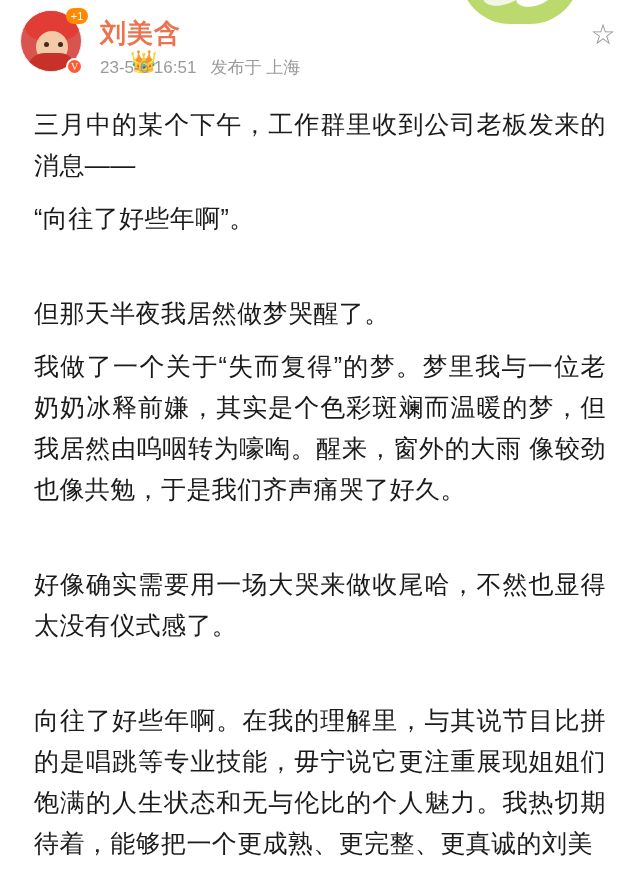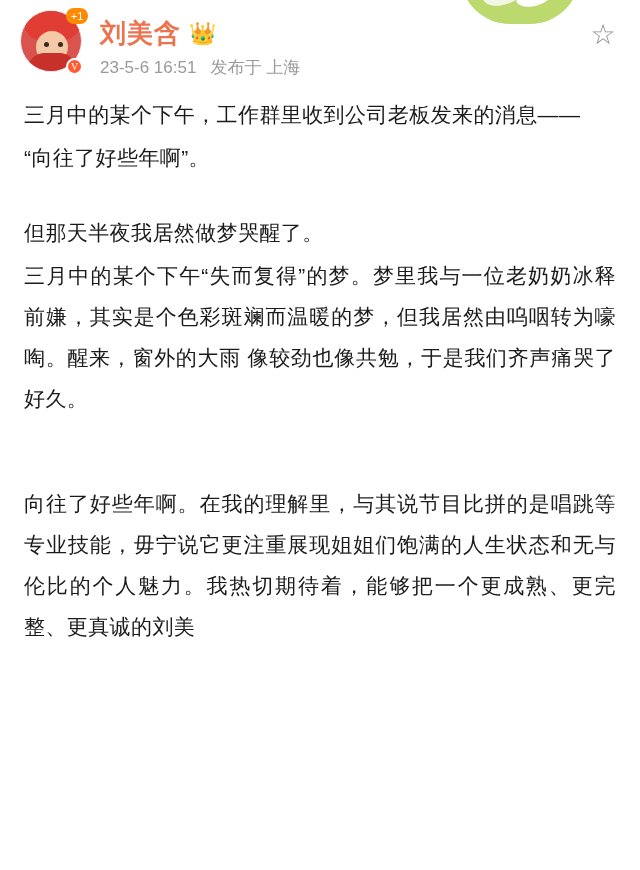--- a/index.html
+++ b/index.html
@@ -117,20 +117,21 @@
     text-align: center;
     font-family: "Liberation Serif", serif;
   }
 
   .name-row {
     position: absolute;
     left: 100px;
     top: 16px;
     display: flex;
     align-items: center;
+    flex-direction: column;
   }
   .username {
     color: #eb7350;
     font-size: 26px;
     font-weight: bold;
     letter-spacing: 1px;
   }
   .crown {
     margin-left: 8px;
     font-size: 22px;
@@ -192,24 +193,24 @@
     transform: rotate(-14deg);
   }
 
   
   .post-body {
     padding: 4px 22px 0 22px;
     box-sizing: border-box;
   }
   .para {
     color: #1b1b1b;
-    font-size: 21px;
+    font-size: 25px;
     line-height: 41px;
     letter-spacing: 0.4px;
-    margin: 2px;
+    margin: 12px;
     text-align: justify;
     word-break: break-all;
   }
   .gap {
     height: 30px;
   }
 </style>
 </head>
 <body>
 
@@ -245,19 +246,20 @@
     </div>
 
     <div class="star-btn">☆</div>
   </div>
 
   <div class="post-body">
     <p class="para">三月中的某个下午，工作群里收到公司老板发来的消息——</p>
     <p class="para">“向往了好些年啊”。</p>
     <div class="gap"></div>
     <p class="para">但那天半夜我居然做梦哭醒了。</p>
-    <p class="para">三月中的某个下午“失而复得”的梦。梦里我与一位老奶奶冰释前嫌，其实是个色彩斑斓而温暖的梦，但我居然由呜咽转为嚎啕。醒来，窗外的大雨 像较劲也像共勉，于是我们齐声痛哭了好久。</p>
+    <p class="para">我做了一个关于“失而复得”的梦。梦里我与一位老奶奶冰释前嫌，其实是个色彩斑斓而温暖的梦，但我居然由呜咽转为嚎啕。醒来，窗外的大雨 像较劲也像共勉，于是我们齐声痛哭了好久。</p>
     <div class="gap"></div>
+    <p class="para">好像确实需要用一场大哭来做收尾哈，不然也显得太没有仪式感了。</p>
     <div class="gap"></div>
     <p class="para">向往了好些年啊。在我的理解里，与其说节目比拼的是唱跳等专业技能，毋宁说它更注重展现姐姐们饱满的人生状态和无与伦比的个人魅力。我热切期待着，能够把一个更成熟、更完整、更真诚的刘美</p>
   </div>
 
 </div>
 
 </body></html>

